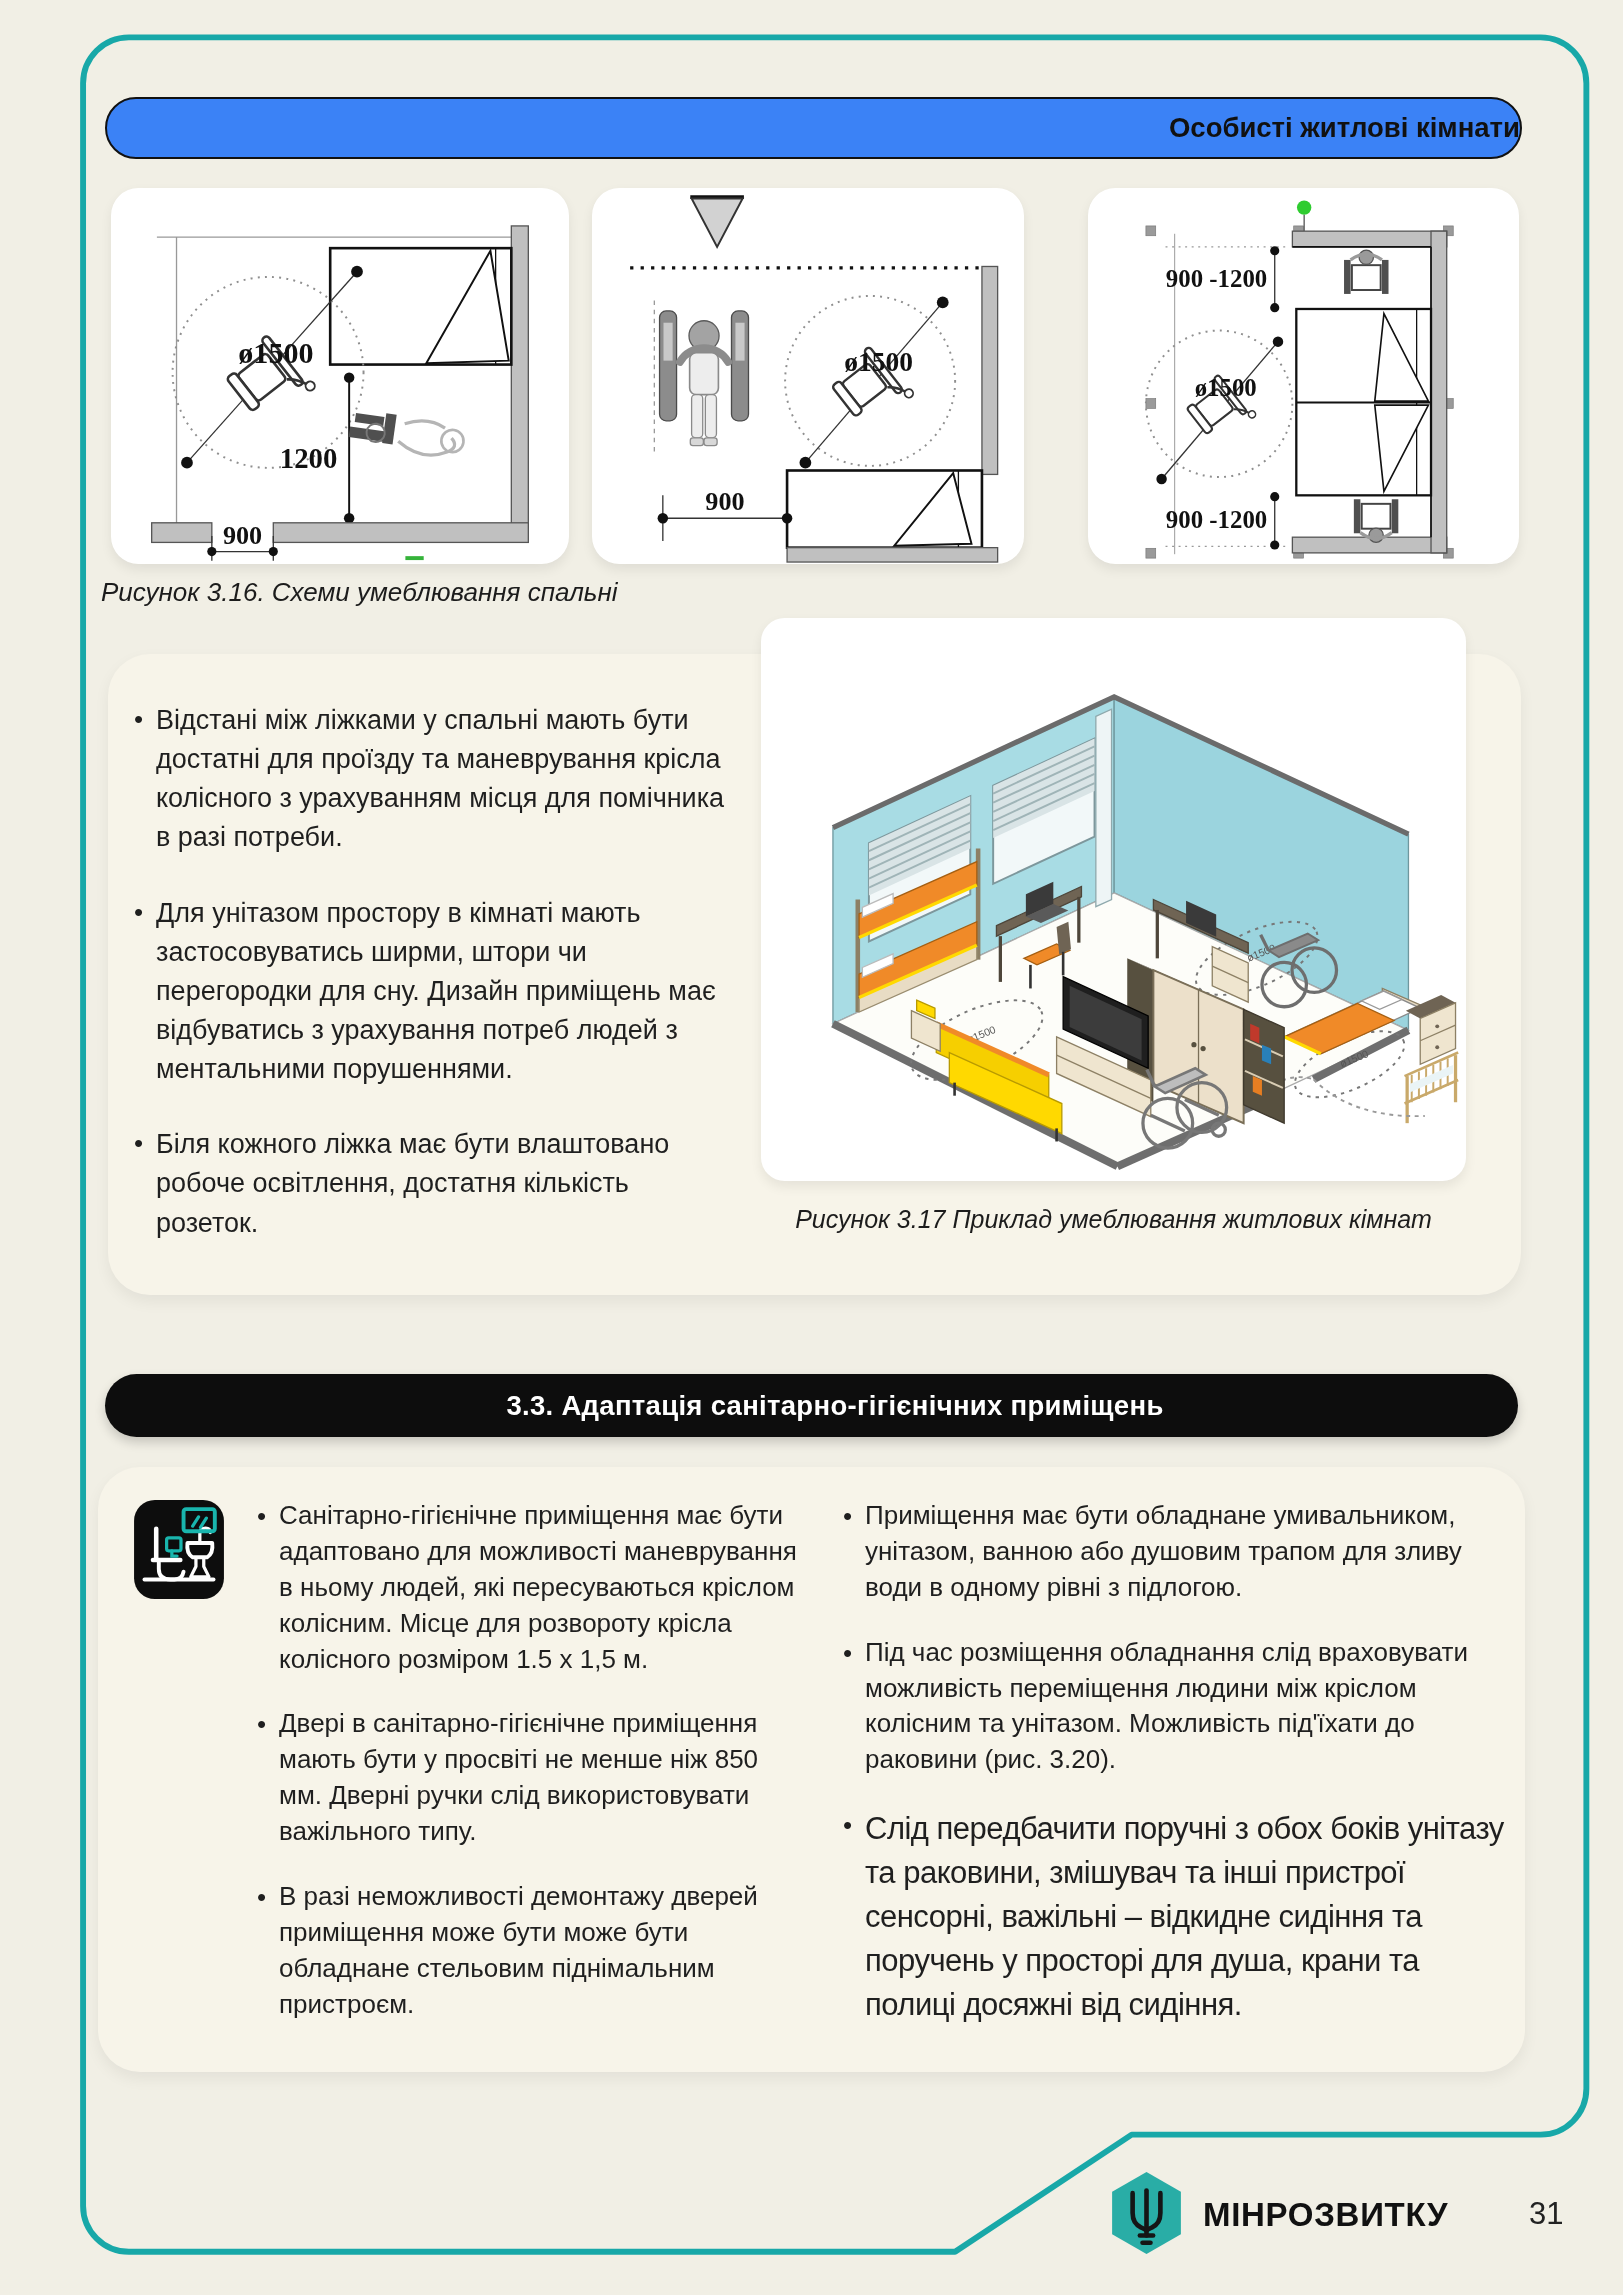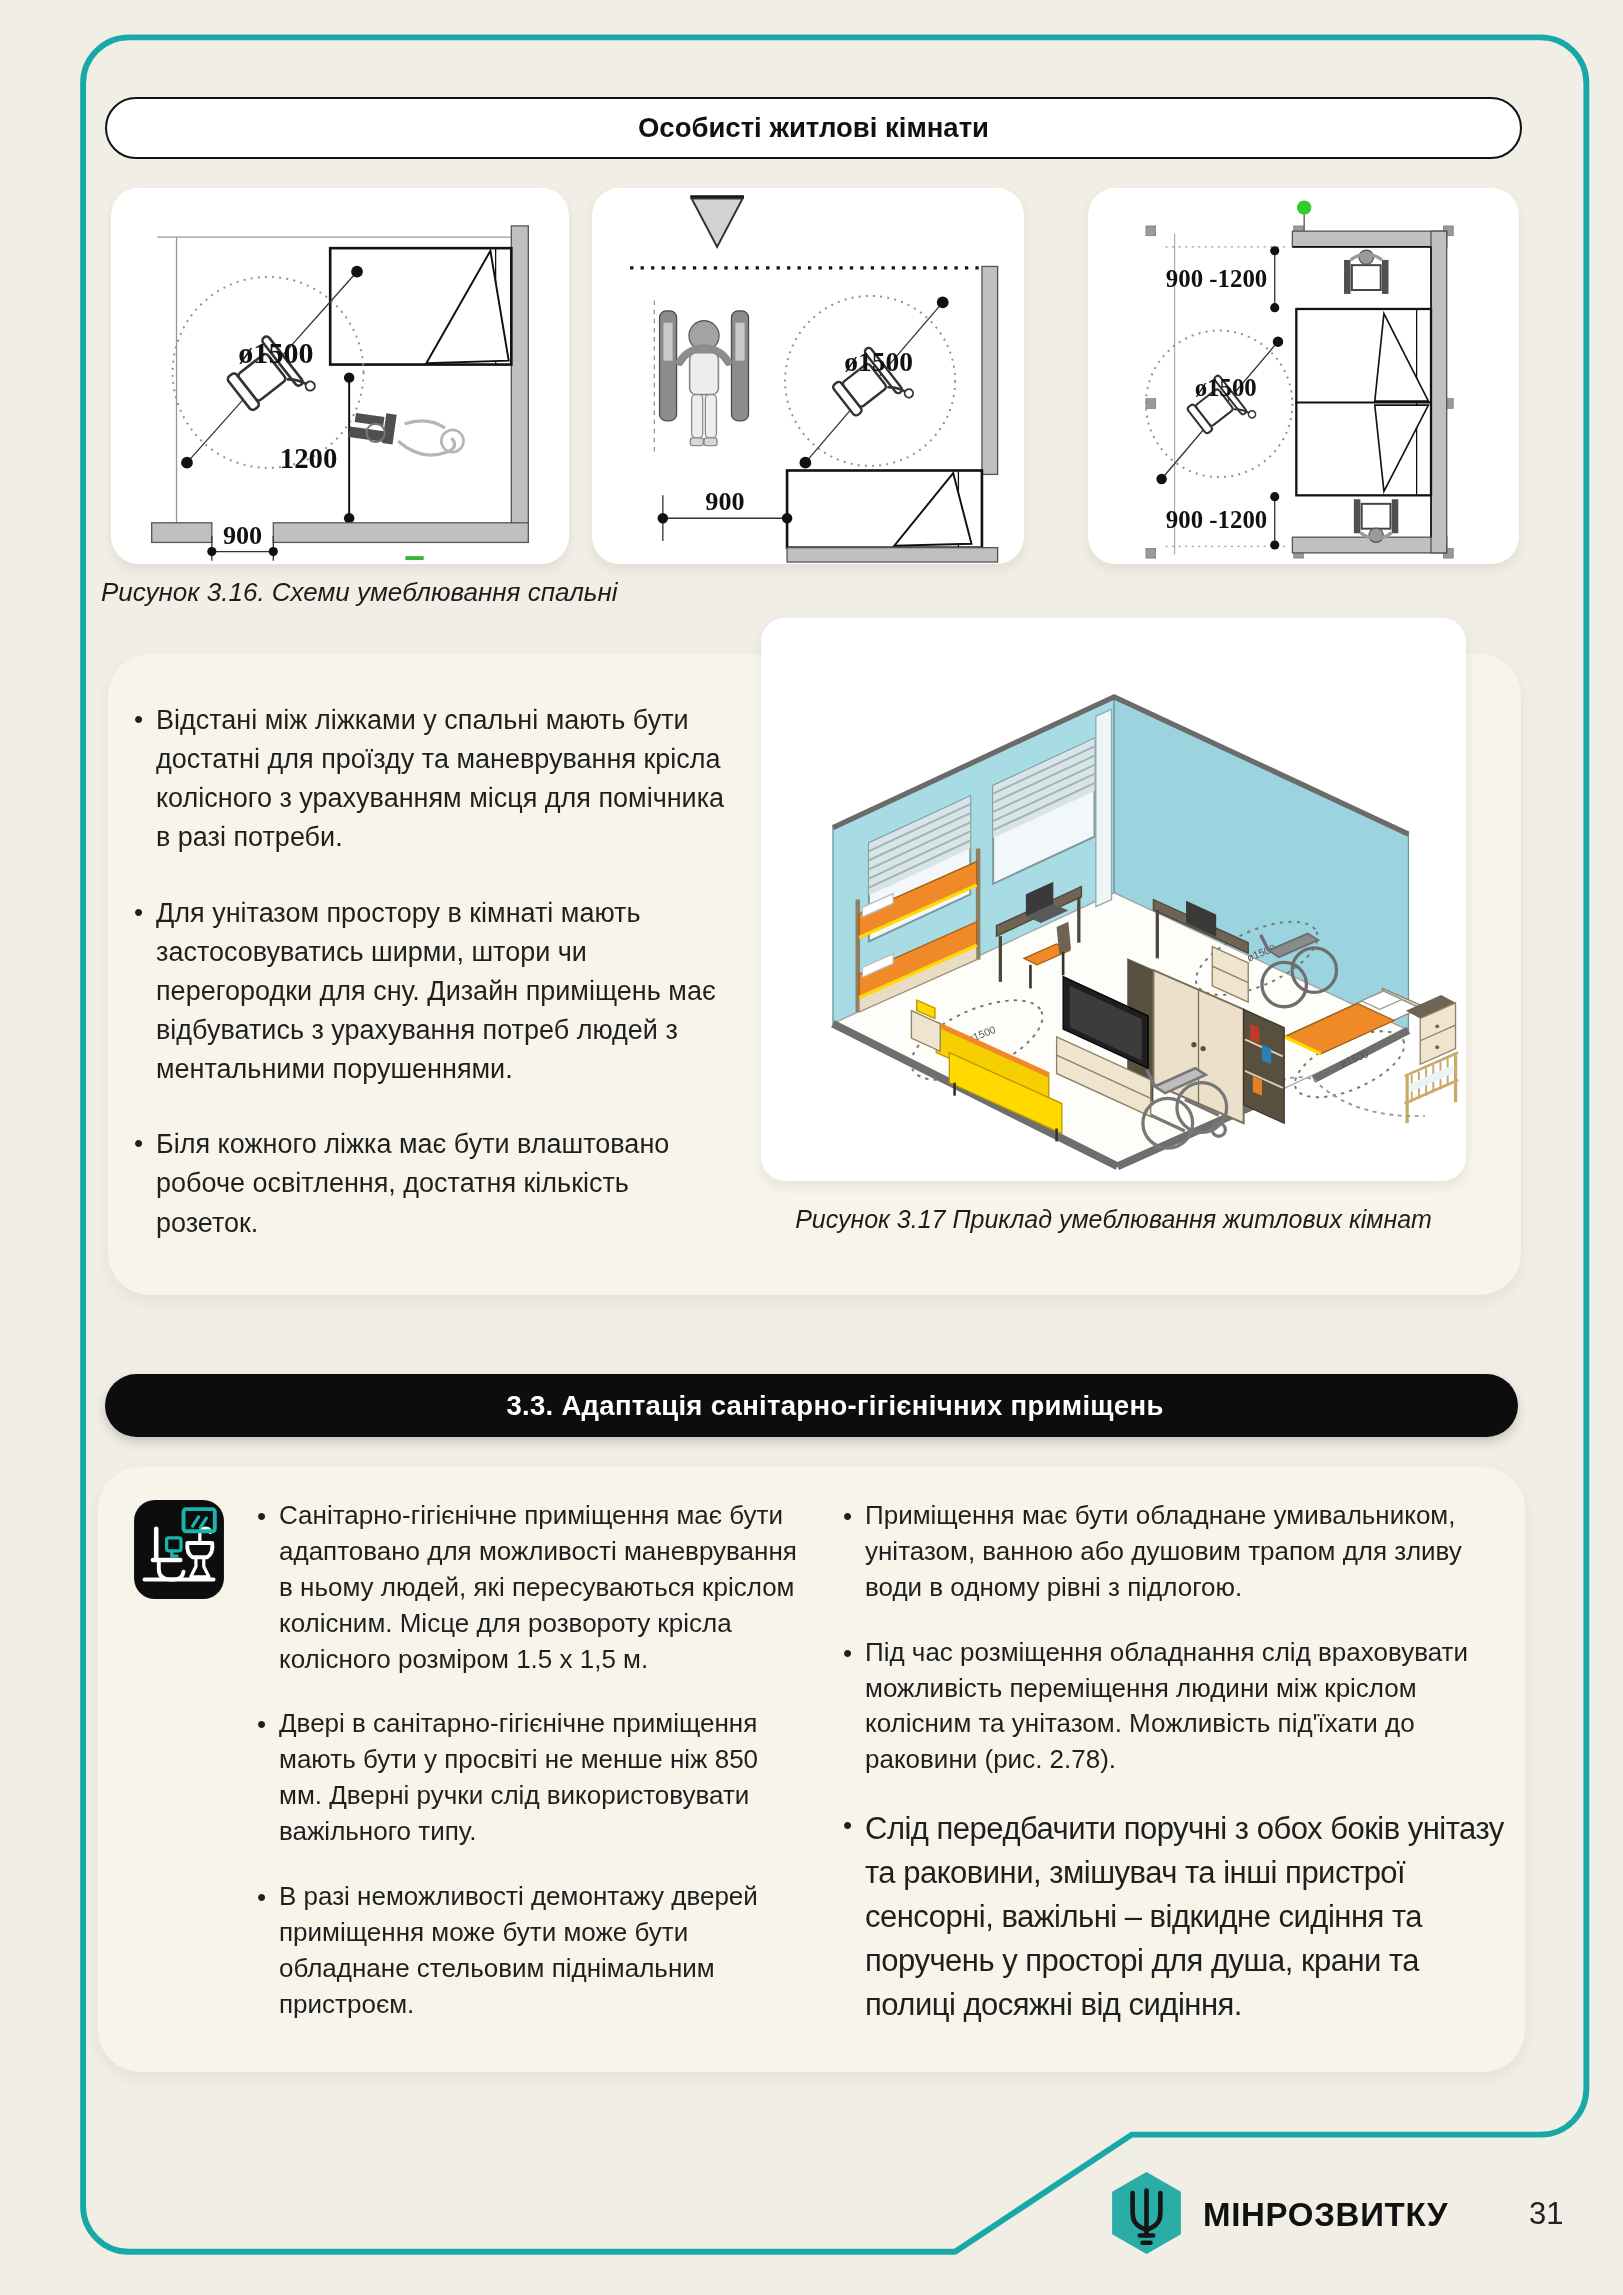--- a/index.html
+++ b/index.html
@@ -1,21 +1,21 @@
 <!DOCTYPE html>
 <html style="font-size:10.5px"><head>
 <meta charset="utf-8">
 <style>
   html,body{margin:0;padding:0;background:#e9e7dd;}
   #page{position:relative;width:1623px;height:2295px;background:#f1efe5;overflow:hidden;
         font-family:"Liberation Sans",sans-serif;color:#1f1f1f;}
   .abs{position:absolute;}
   .card{background:#ffffff;border-radius:27.5px;box-shadow:0 5.2px 11.8px rgba(0,0,0,0.07);}
-  .pill{border:2.6px solid #111;border-radius:31px;display:flex;align-items:center;justify-content:center;
-        background:#ffffff;}
+  .pill{border:2.6px solid #111;border-radius:31px;display:flex;align-items:center;justify-content:flex-end;
+        background:#3b82f6;}
   .pill span{font-weight:bold;font-size:27.5px;color:#111;}
   .blackpill{background:#0d0d0d;border-radius:33px;display:flex;align-items:center;justify-content:center;
         box-shadow:0 5.2px 10.5px rgba(0,0,0,0.18);}
   .blackpill span{color:#fff;font-weight:bold;font-size:27.5px;letter-spacing:0.3px;margin-left:47px;}
   .beigebox{background:#f7f4e9;border-radius:42px;box-shadow:0 6.5px 14.4px rgba(0,0,0,0.06);}
   .caption{font-style:italic;font-size:26px;color:#1c1c1c;}
   .bullets{display:flex;flex-direction:column;}
   .bullet{display:flex;align-items:flex-start;}
   .bullet .dot{flex:0 0 22px;font-size:26px;line-height:1.42;color:#1f1f1f;}
   .bullet p{margin:0;font-size:26px;line-height:1.42;color:#1f1f1f;}
@@ -413,21 +413,21 @@
     </div>
   </div>
 
   <div class="abs bullets san" style="left:843px;top:1498px;width:664px;gap:29px">
     <div class="bullet">
       <span class="dot">•</span>
       <p>Приміщення має бути обладнане умивальником, унітазом, ванною або душовим трапом для зливу води в одному рівні з підлогою.</p>
     </div>
     <div class="bullet">
       <span class="dot">•</span>
-      <p>Під час розміщення обладнання слід враховувати можливість переміщення людини між кріслом колісним та унітазом. Можливість під'їхати до раковини (рис. 2.78).</p>
+      <p>Під час розміщення обладнання слід враховувати можливість переміщення людини між кріслом колісним та унітазом. Можливість під'їхати до раковини (рис. 3.20).</p>
     </div>
     <div class="bullet condensed">
       <span class="dot">•</span>
       <p>Слід передбачити поручні з обох боків унітазу та раковини, змішувач та інші пристрої сенсорні, важільні – відкидне сидіння та поручень у просторі для душа, крани та полиці досяжні від сидіння.</p>
     </div>
   </div>
 
   <div class="abs" style="left:1112px;top:2172px">
     <svg width="69" height="82" viewBox="0 0 104 124">
       <polygon points="52,0 104,30 104,94 52,124 0,94 0,30" fill="#29ada6"></polygon>

